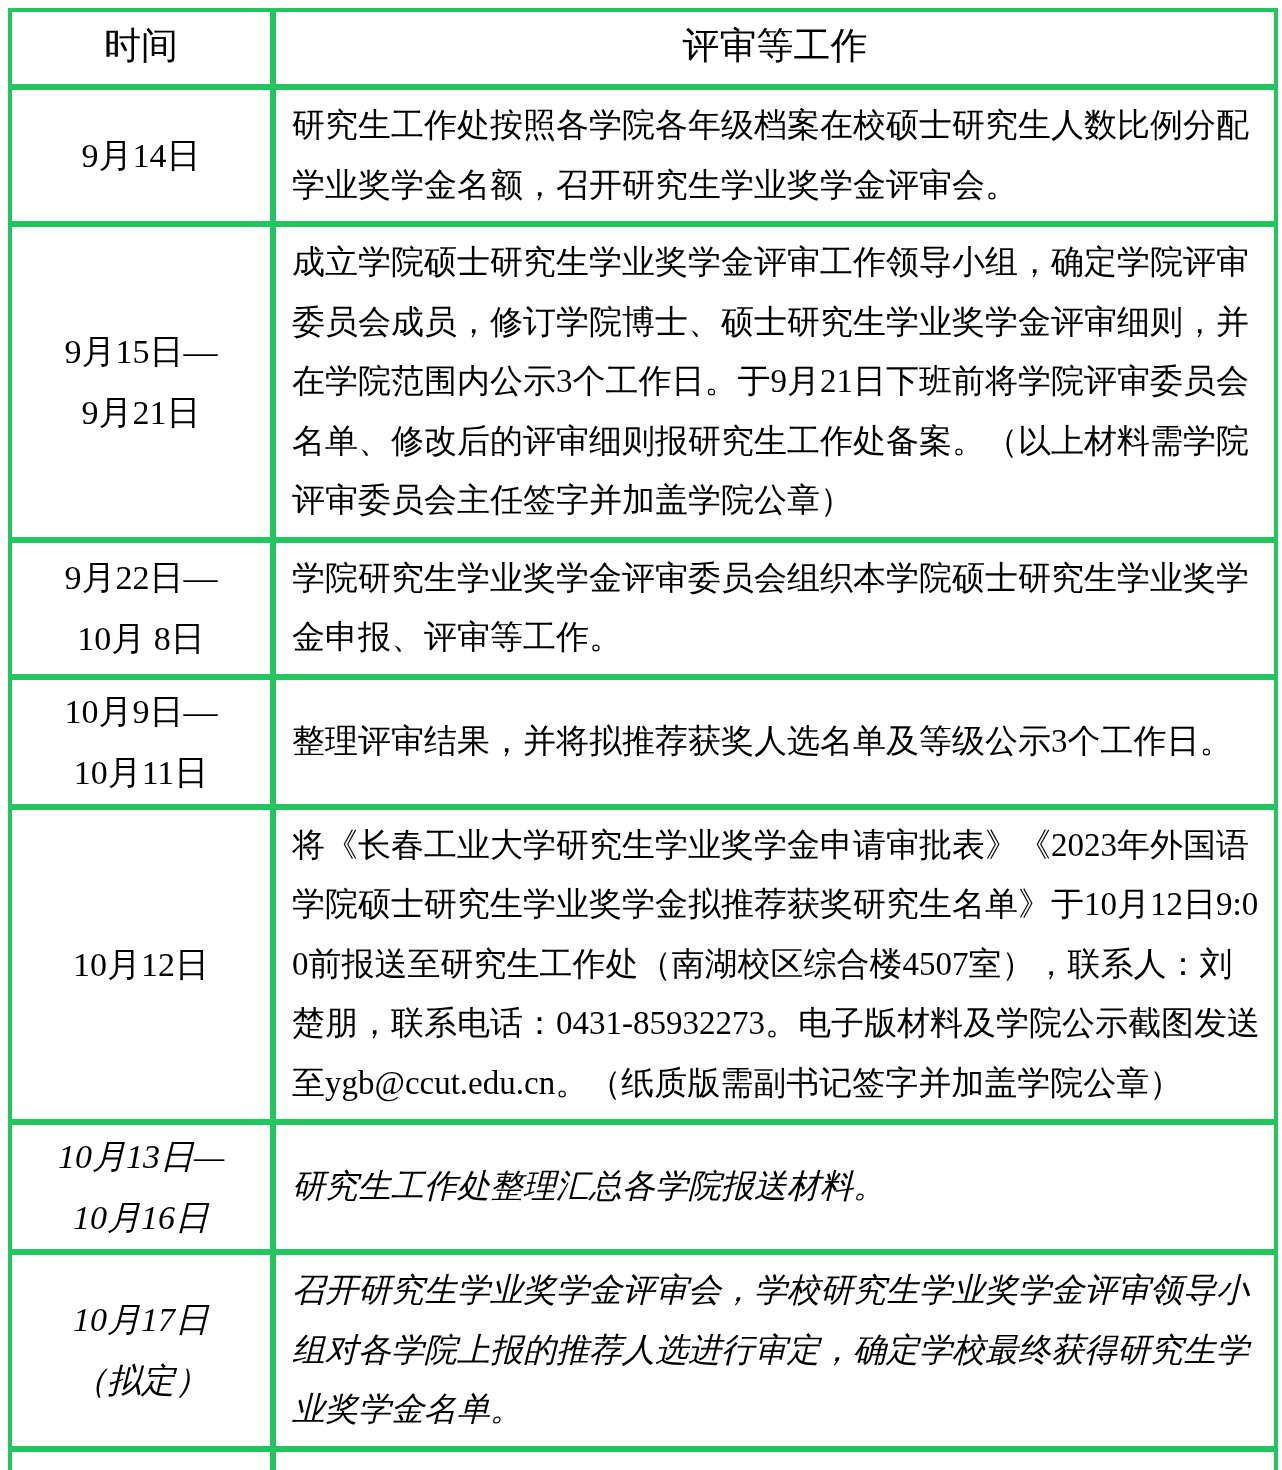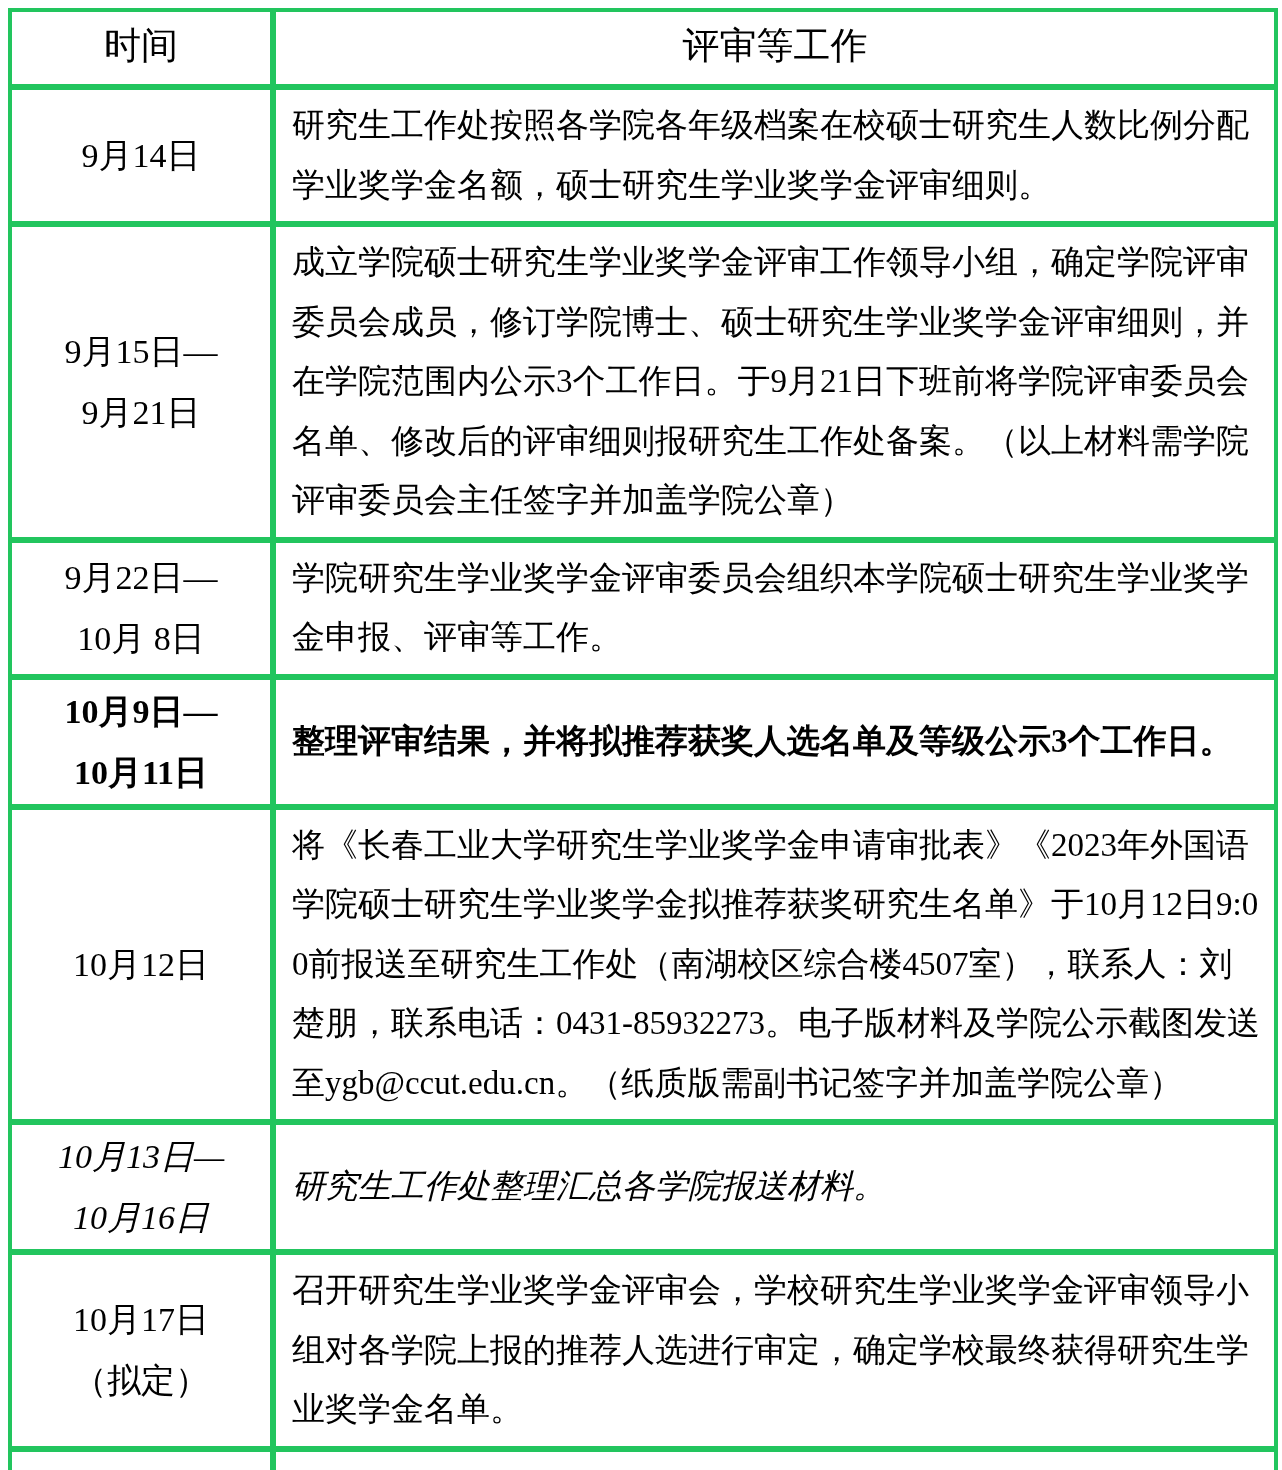--- a/index.html
+++ b/index.html
@@ -56,42 +56,42 @@
     font-size: 33px;
     line-height: 59.5px;
     padding: 6px 12px 6px 16px;
     word-break: break-all;
   }
   
   tr.hrow  { height: 77px; }
   tr.r0 { height: 122px; }
   tr.r1 { height: 296px; }
   tr.r2 { height: 127px; }
-  tr.r3 { height: 117px; font-weight: bold; }
+  tr.r3 { height: 117px; }
   tr.r4 { height: 278px; }
   tr.r5 { height: 115px; font-style: italic; }
-  tr.r6 { height: 162px; }
+  tr.r6 { height: 162px; font-style: italic; }
   tr.r7 { height: 155px; }
 </style>
 </head>
 <body>
 
 <table class="schedule">
   <colgroup>
     <col class="c-time">
     <col class="c-content">
   </colgroup>
   <tbody>
     <tr class="hrow">
       <th class="hdr">时间</th>
       <th class="hdr">评审等工作</th>
     </tr>
     <tr class="r0">
       <td class="time">9月14日</td>
-      <td class="content">研究生工作处按照各学院各年级档案在校硕士研究生人数比例分配学业奖学金名额，硕士研究生学业奖学金评审细则。</td>
+      <td class="content">研究生工作处按照各学院各年级档案在校硕士研究生人数比例分配学业奖学金名额，召开研究生学业奖学金评审会。</td>
     </tr>
     <tr class="r1">
       <td class="time">9月15日—
 9月21日</td>
       <td class="content">成立学院硕士研究生学业奖学金评审工作领导小组，确定学院评审委员会成员，修订学院博士、硕士研究生学业奖学金评审细则，并在学院范围内公示3个工作日。于9月21日下班前将学院评审委员会名单、修改后的评审细则报研究生工作处备案。（以上材料需学院评审委员会主任签字并加盖学院公章）</td>
     </tr>
     <tr class="r2">
       <td class="time">9月22日—
 10月 8日</td>
       <td class="content">学院研究生学业奖学金评审委员会组织本学院硕士研究生学业奖学金申报、评审等工作。</td>

